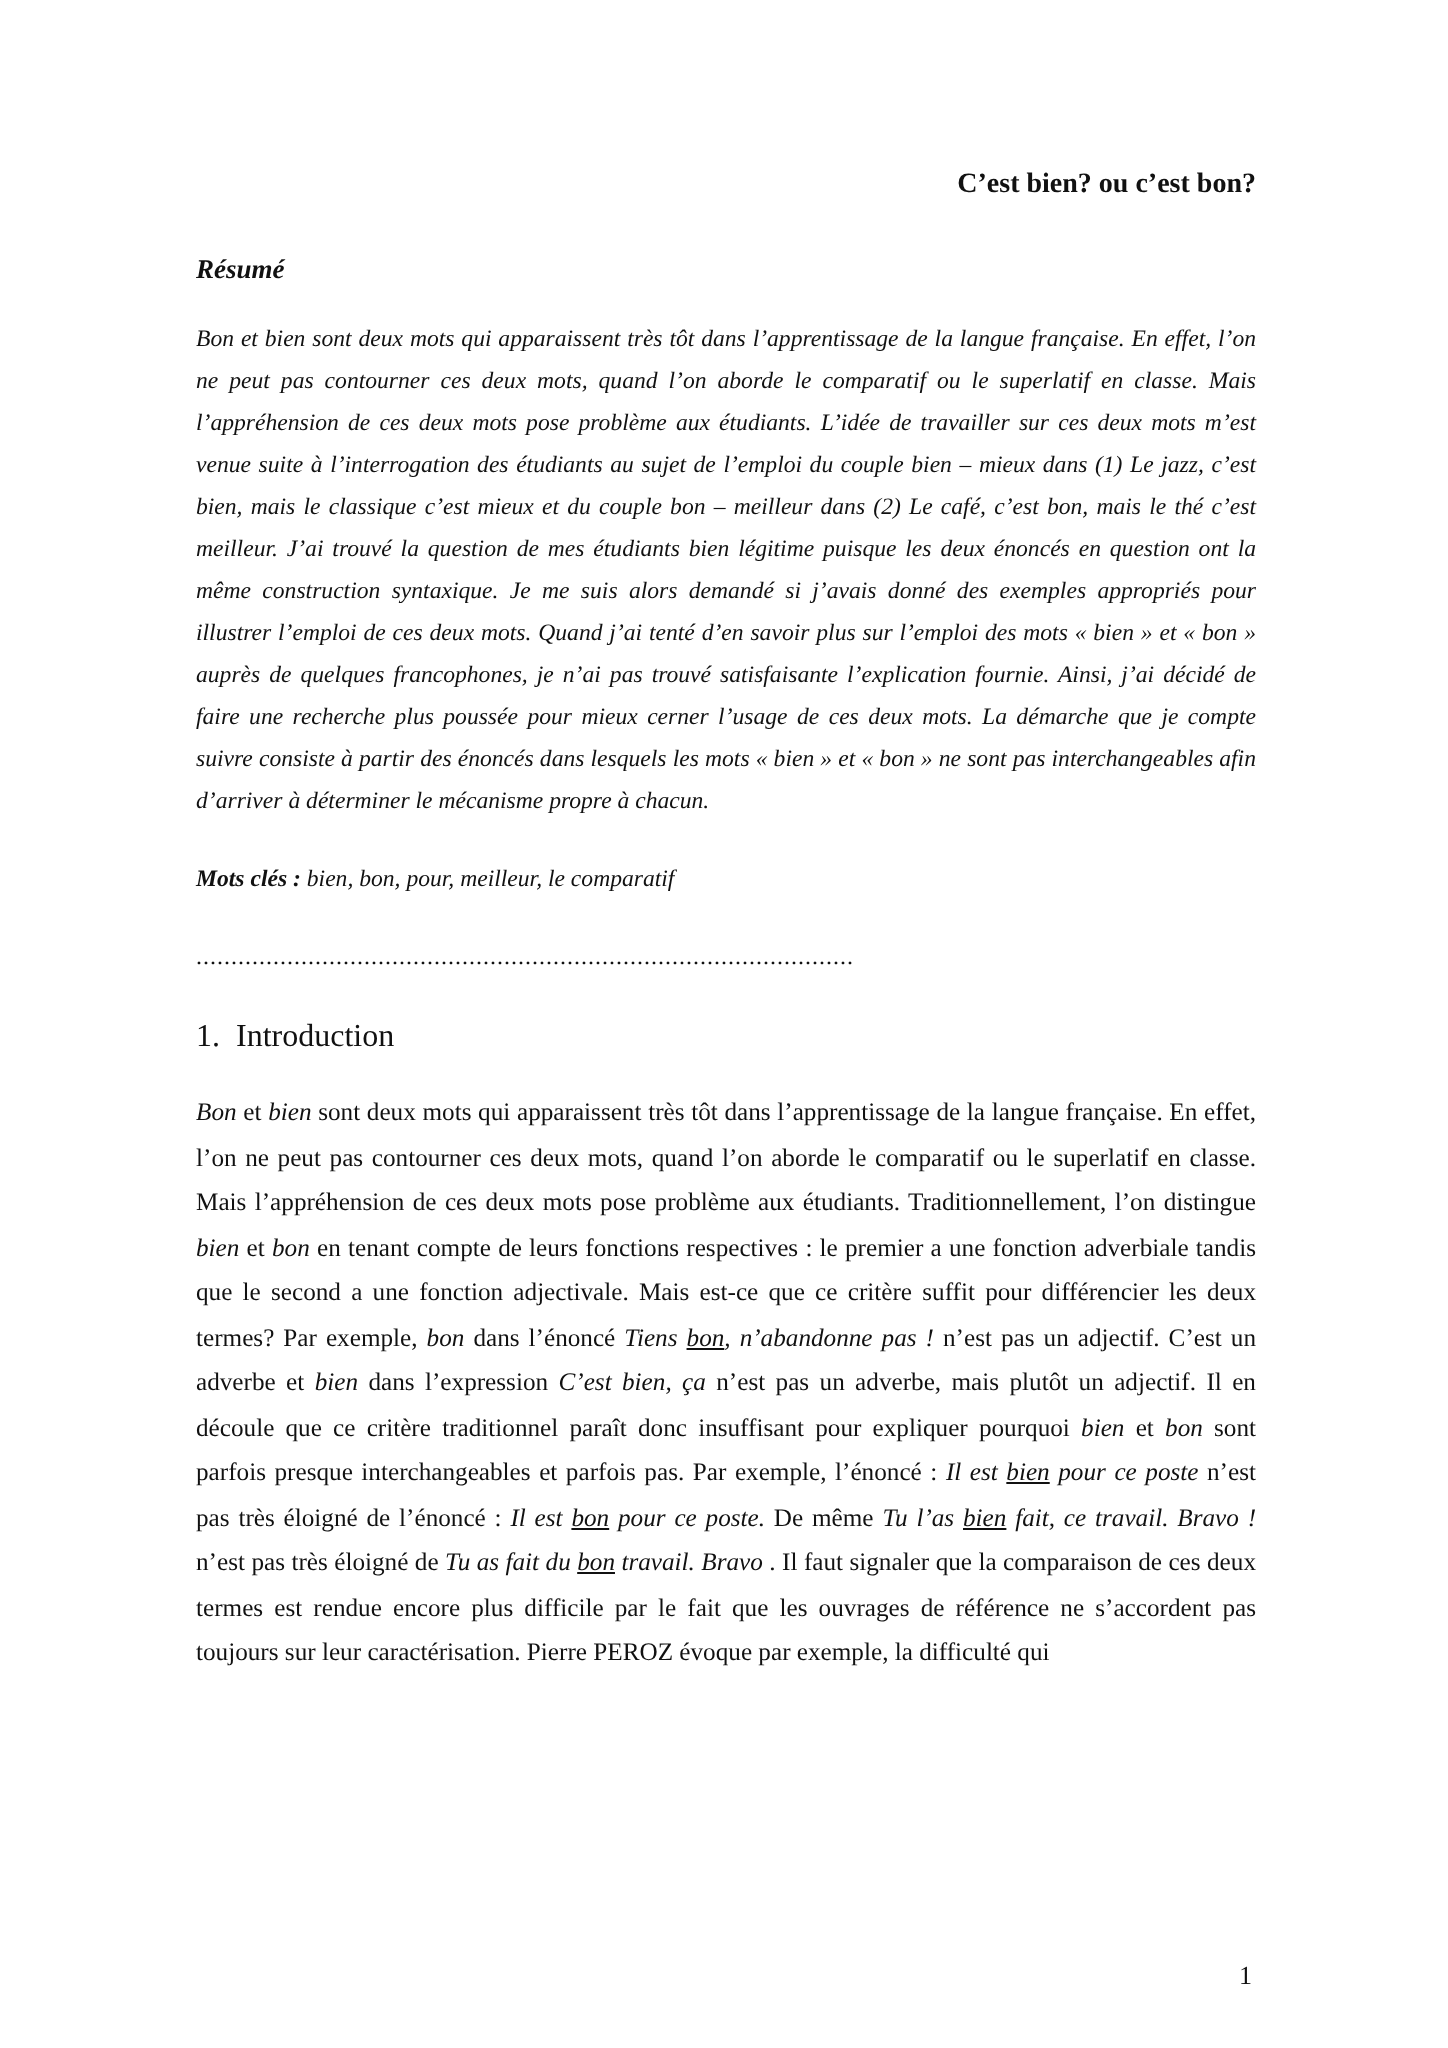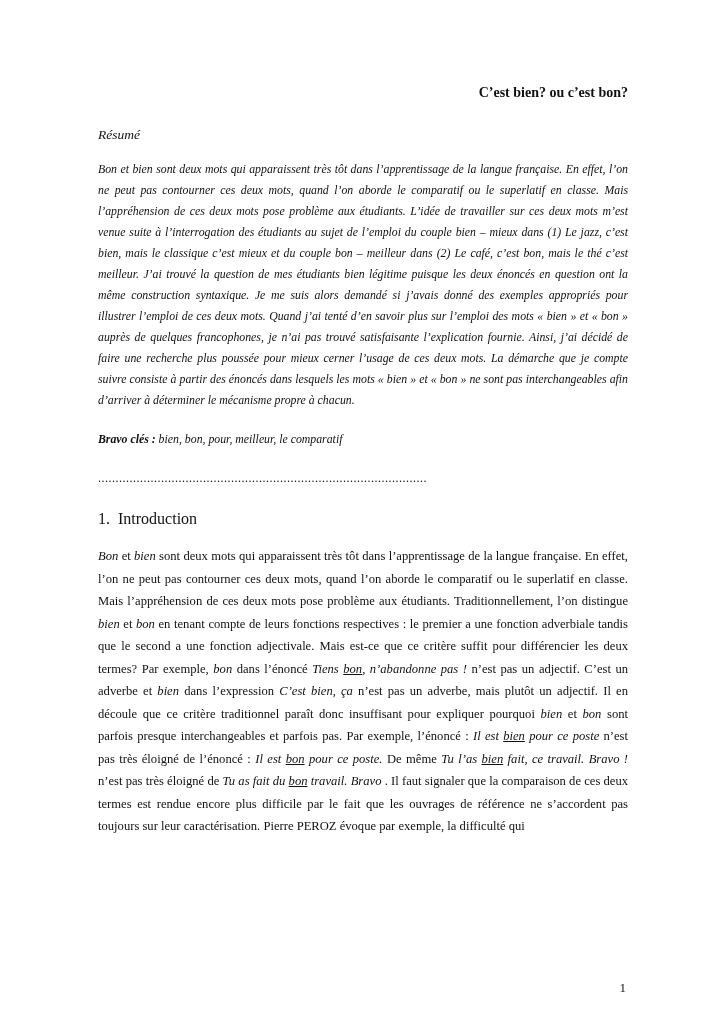--- a/index.html
+++ b/index.html
@@ -30,21 +30,21 @@
   .author-block {
     margin-top: 38px;
     text-align: right;
     font-size: 13.5px;
     line-height: 24px;
     white-space: pre-wrap;
   }
   .resume-heading {
     margin: 24px 0 0 0;
     font-size: 13.5px;
-    font-weight: normal;
+    font-weight: bold;
     font-style: italic;
     line-height: 17px;
   }
   .abstract {
     margin: 16px 0 0 0;
     font-size: 11.8px;
     font-style: italic;
     line-height: 21px;
     text-align: justify;
   }
@@ -90,21 +90,21 @@
 
 <div class="page">
 
   <h1 class="title">C’est bien? ou c’est bon?</h1>
 
 
   <h2 class="resume-heading">Résumé</h2>
 
   <p class="abstract">Bon et bien sont deux mots qui apparaissent très tôt dans l’apprentissage de la langue française. En effet, l’on ne peut pas contourner ces deux mots, quand l’on aborde le comparatif ou le superlatif en classe. Mais l’appréhension de ces deux mots pose problème aux étudiants. L’idée de travailler sur ces deux mots m’est venue suite à l’interrogation des étudiants au sujet de l’emploi du couple bien – mieux dans (1) Le jazz, c’est bien, mais le classique c’est mieux et du couple bon – meilleur dans (2) Le café, c’est bon, mais le thé c’est meilleur. J’ai trouvé la question de mes étudiants bien légitime puisque les deux énoncés en question ont la même construction syntaxique. Je me suis alors demandé si j’avais donné des exemples appropriés pour illustrer l’emploi de ces deux mots. Quand j’ai tenté d’en savoir plus sur l’emploi des mots « bien » et « bon » auprès de quelques francophones, je n’ai pas trouvé satisfaisante l’explication fournie. Ainsi, j’ai décidé de faire une recherche plus poussée pour mieux cerner l’usage de ces deux mots. La démarche que je compte suivre consiste à partir des énoncés dans lesquels les mots « bien » et « bon » ne sont pas interchangeables afin d’arriver à déterminer le mécanisme propre à chacun.</p>
 
-  <p class="keywords"><span class="run-i run-b">Bravo clés :</span><span class="run-i"> bien, bon, pour, meilleur, le comparatif</span></p>
+  <p class="keywords"><span class="run-i run-b">Mots clés :</span><span class="run-i"> bien, bon, pour, meilleur, le comparatif</span></p>
 
   <div class="dots">..............................................................................................</div>
 
   <h2 class="section-heading">1.  Introduction</h2>
 
   <p class="intro"><span class="run-i">Bon</span><span> et </span><span class="run-i">bien</span><span> sont deux mots qui apparaissent très tôt dans l’apprentissage de la langue française. En effet, l’on ne peut pas contourner ces deux mots, quand l’on aborde le comparatif ou le superlatif en classe. Mais l’appréhension de ces deux mots pose problème aux étudiants. Traditionnellement, l’on distingue </span><span class="run-i">bien</span><span> et </span><span class="run-i">bon</span><span> en tenant compte de leurs fonctions respectives : le premier a une fonction adverbiale tandis que le second a une fonction adjectivale. Mais est-ce que ce critère suffit pour différencier les deux termes? Par exemple, </span><span class="run-i">bon</span><span> dans l’énoncé </span><span class="run-i">Tiens </span><span class="run-i run-u">bon</span><span class="run-i">, n’abandonne pas !</span><span> n’est pas un adjectif. C’est un adverbe et </span><span class="run-i">bien</span><span> dans l’expression </span><span class="run-i">C’est bien, ça</span><span> n’est pas un adverbe, mais plutôt un adjectif. Il en découle que ce critère traditionnel paraît donc insuffisant pour expliquer pourquoi </span><span class="run-i">bien</span><span> et </span><span class="run-i">bon</span><span> sont parfois presque interchangeables et parfois pas. Par exemple, l’énoncé : </span><span class="run-i">Il est </span><span class="run-i run-u">bien</span><span class="run-i"> pour ce poste</span><span> n’est pas très éloigné de l’énoncé : </span><span class="run-i">Il est </span><span class="run-i run-u">bon</span><span class="run-i"> pour ce poste.</span><span> De même </span><span class="run-i">Tu l’as </span><span class="run-i run-u">bien</span><span class="run-i"> fait, ce travail. Bravo !</span><span> n’est pas très éloigné de </span><span class="run-i">Tu as fait du </span><span class="run-i run-u">bon</span><span class="run-i"> travail. Bravo</span><span> . Il faut signaler que la comparaison de ces deux termes est rendue encore plus difficile par le fait que les ouvrages de référence ne s’accordent pas toujours sur leur caractérisation. Pierre PEROZ évoque par exemple, la difficulté qui</span></p>
 
   <div class="page-number">1</div>
 
 </div>

